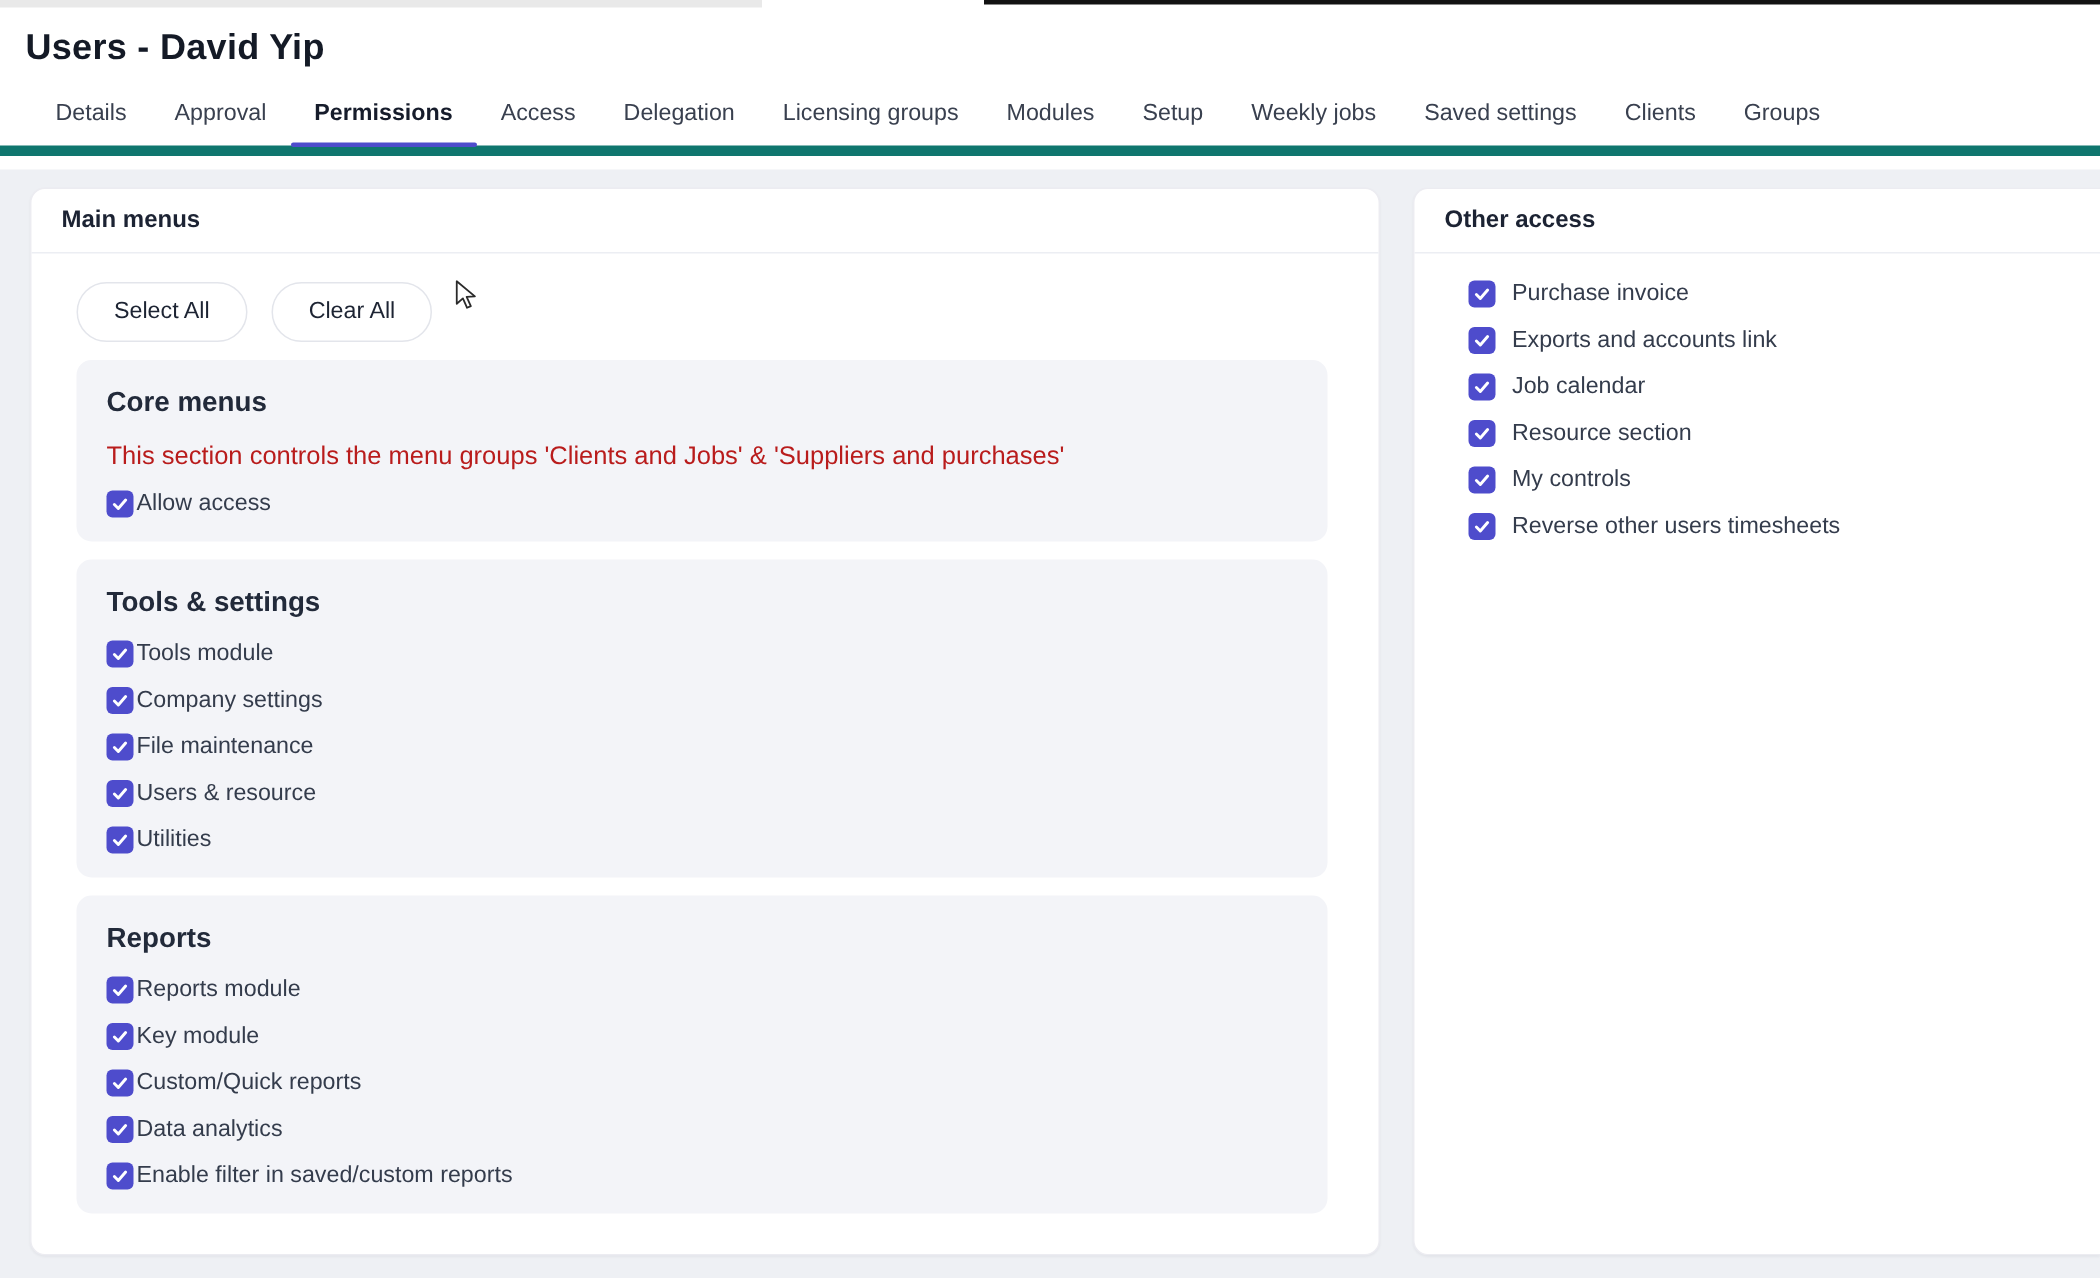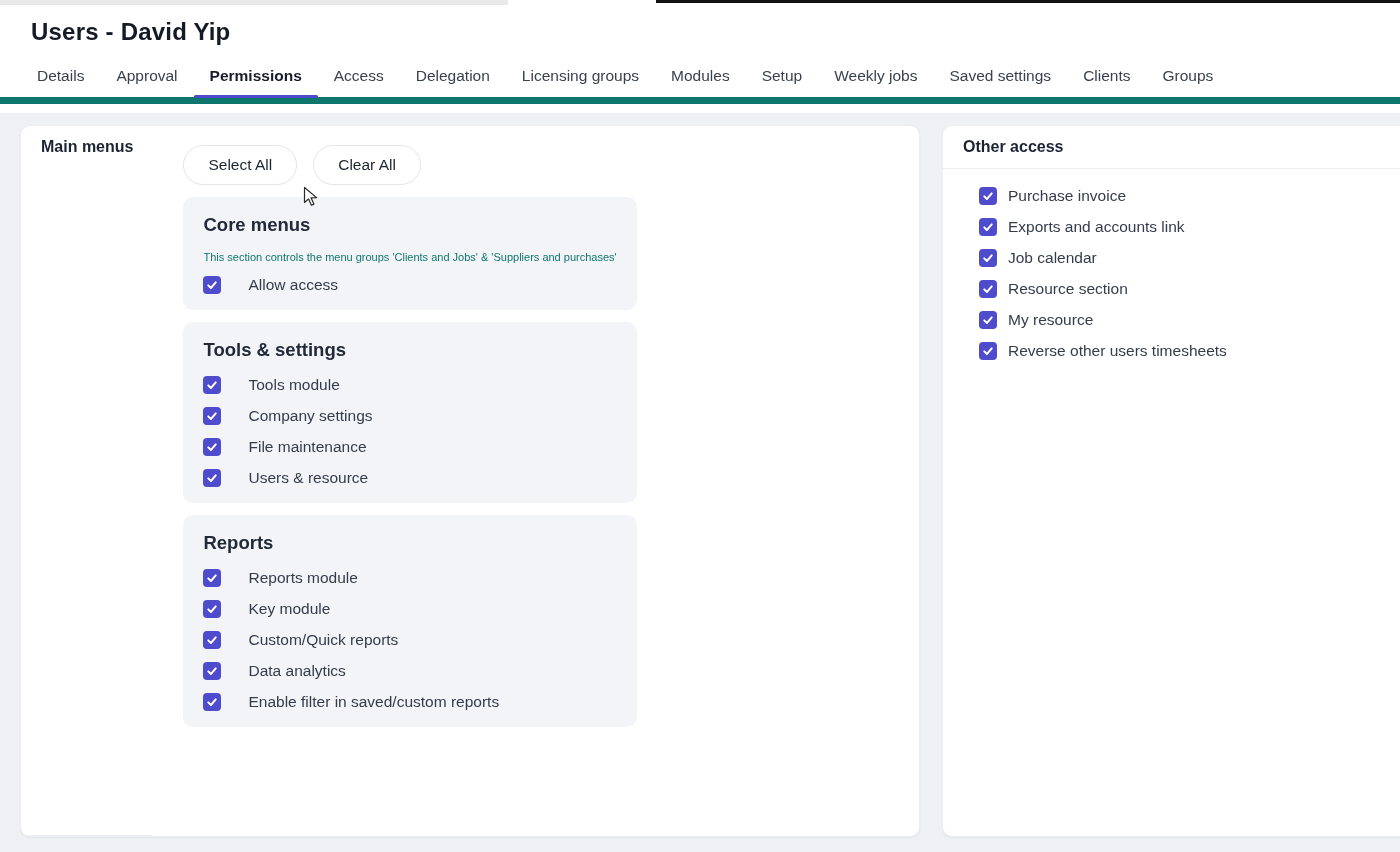--- a/index.html
+++ b/index.html
@@ -4,49 +4,49 @@
 <style>
   :root{ --accent:#4e4ccc; }
   *{box-sizing:border-box;margin:0;padding:0}
   html,body{width:1400px;height:852px;overflow:hidden}
   body{font-family:"Liberation Sans",sans-serif;background:#ffffff;position:relative;color:#1c2333}
 
   
   .artifact-gray{position:absolute;top:0;left:0;width:508px;height:5px;background:#e9e9e9}
   .artifact-black{position:absolute;top:0;left:656px;width:744px;height:3px;background:#121212}
 
-  .page-title{padding:18px 0 0 31px;font-size:24px;font-weight:700;color:#141a26;letter-spacing:.2px}
+  .page-title{padding:18px 0 0 17px;font-size:24px;font-weight:700;color:#141a26;letter-spacing:.2px}
 
   .tabs{display:flex;align-items:flex-end;gap:28px;padding-left:35px;margin-top:24px;
         border-bottom:7px solid #0f766e;height:34px}
   .tab{font-size:15.5px;color:#39404f;padding:0 2px 12px;cursor:pointer;position:relative;white-space:nowrap}
   .tab.active{color:#161c2b;font-weight:700}
   .tab.active::after{content:"";position:absolute;left:-14px;right:-14px;bottom:-1px;height:3px;
         background:var(--accent);border-radius:2px}
 
   .content{position:absolute;top:113px;left:0;right:0;bottom:0;background:#eef0f4;
         display:flex;gap:22px;padding:12px 0 15px 20px;align-items:stretch;overflow:hidden}
 
   .card{background:#fff;border:1px solid #ececf1;border-radius:10px;box-shadow:0 1px 2px rgba(16,24,40,.05)}
-  .card-left{width:900px;flex-shrink:0;display:flex;flex-direction:row}
+  .card-left{width:900px;flex-shrink:0;display:flex;flex-direction:column}
   .card-right{flex:1;border-right:none;border-radius:10px 0 0 10px}
 
   .card-header{padding:12px 20px;font-size:16px;font-weight:700;color:#1c2333;border-bottom:1px solid #eceef3}
   .card-body{padding:19px 34px 13px 30px}
   .card-body-right{padding:18px 36px}
 
   .btn-row{display:flex;gap:16px;margin-bottom:12px}
   .btn{background:#fff;border:1px solid #e3e5eb;border-radius:22px;padding:10px 24px;
        font-size:15.5px;color:#1d2433;font-family:inherit;cursor:pointer}
 
   .section{background:#f3f4f8;border-radius:10px;padding:17px 20px 16px;margin-top:12px}
   .section-title{font-size:18.5px;font-weight:600;color:#222a3a}
-  .section-desc{font-size:11px;color:#0f766e;margin-top:15px}
-
-  .row{display:flex;align-items:center;gap:27px;margin-top:13px}
+  .section-desc{font-size:17px;color:#b91c1c;margin-top:15px}
+
+  .row{display:flex;align-items:center;gap:2px;margin-top:13px}
   .row.first{margin-top:15px}
   .row-r{display:flex;align-items:center;gap:11px;margin-bottom:13px}
   .cb{width:18px;height:18px;border-radius:4px;background:var(--accent);
       display:flex;align-items:center;justify-content:center;flex-shrink:0;cursor:pointer}
   .cb svg{width:12px;height:12px;display:block}
   .row-label{font-size:15.5px;color:#343c4c}
 
   .cursor{position:absolute;left:303px;top:186px;pointer-events:none}
 </style>
 </head>
@@ -123,20 +123,28 @@
           <span class="row-label">File maintenance</span>
         </div>
         <div class="row">
           <span class="cb">
               <svg viewBox="0 0 16 16">
                 <path d="M3 8.5 6.5 12 13 4.5" stroke="#fff" stroke-width="2.6" fill="none" stroke-linecap="round" stroke-linejoin="round"></path>
               </svg>
             </span>
           <span class="row-label">Users &amp; resource</span>
         </div>
+        <div class="row">
+          <span class="cb">
+              <svg viewBox="0 0 16 16">
+                <path d="M3 8.5 6.5 12 13 4.5" stroke="#fff" stroke-width="2.6" fill="none" stroke-linecap="round" stroke-linejoin="round"></path>
+              </svg>
+            </span>
+          <span class="row-label">Utilities</span>
+        </div>
       </div>
 
       <div class="section">
         <div class="section-title">Reports</div>
         <div class="row first">
           <span class="cb">
               <svg viewBox="0 0 16 16">
                 <path d="M3 8.5 6.5 12 13 4.5" stroke="#fff" stroke-width="2.6" fill="none" stroke-linecap="round" stroke-linejoin="round"></path>
               </svg>
             </span>
@@ -213,21 +221,21 @@
             </svg>
           </span>
         <span class="row-label">Resource section</span>
       </div>
       <div class="row-r">
         <span class="cb">
             <svg viewBox="0 0 16 16">
               <path d="M3 8.5 6.5 12 13 4.5" stroke="#fff" stroke-width="2.6" fill="none" stroke-linecap="round" stroke-linejoin="round"></path>
             </svg>
           </span>
-        <span class="row-label">My resource</span>
+        <span class="row-label">My controls</span>
       </div>
       <div class="row-r">
         <span class="cb">
             <svg viewBox="0 0 16 16">
               <path d="M3 8.5 6.5 12 13 4.5" stroke="#fff" stroke-width="2.6" fill="none" stroke-linecap="round" stroke-linejoin="round"></path>
             </svg>
           </span>
         <span class="row-label">Reverse other users timesheets</span>
       </div>
     </div>

